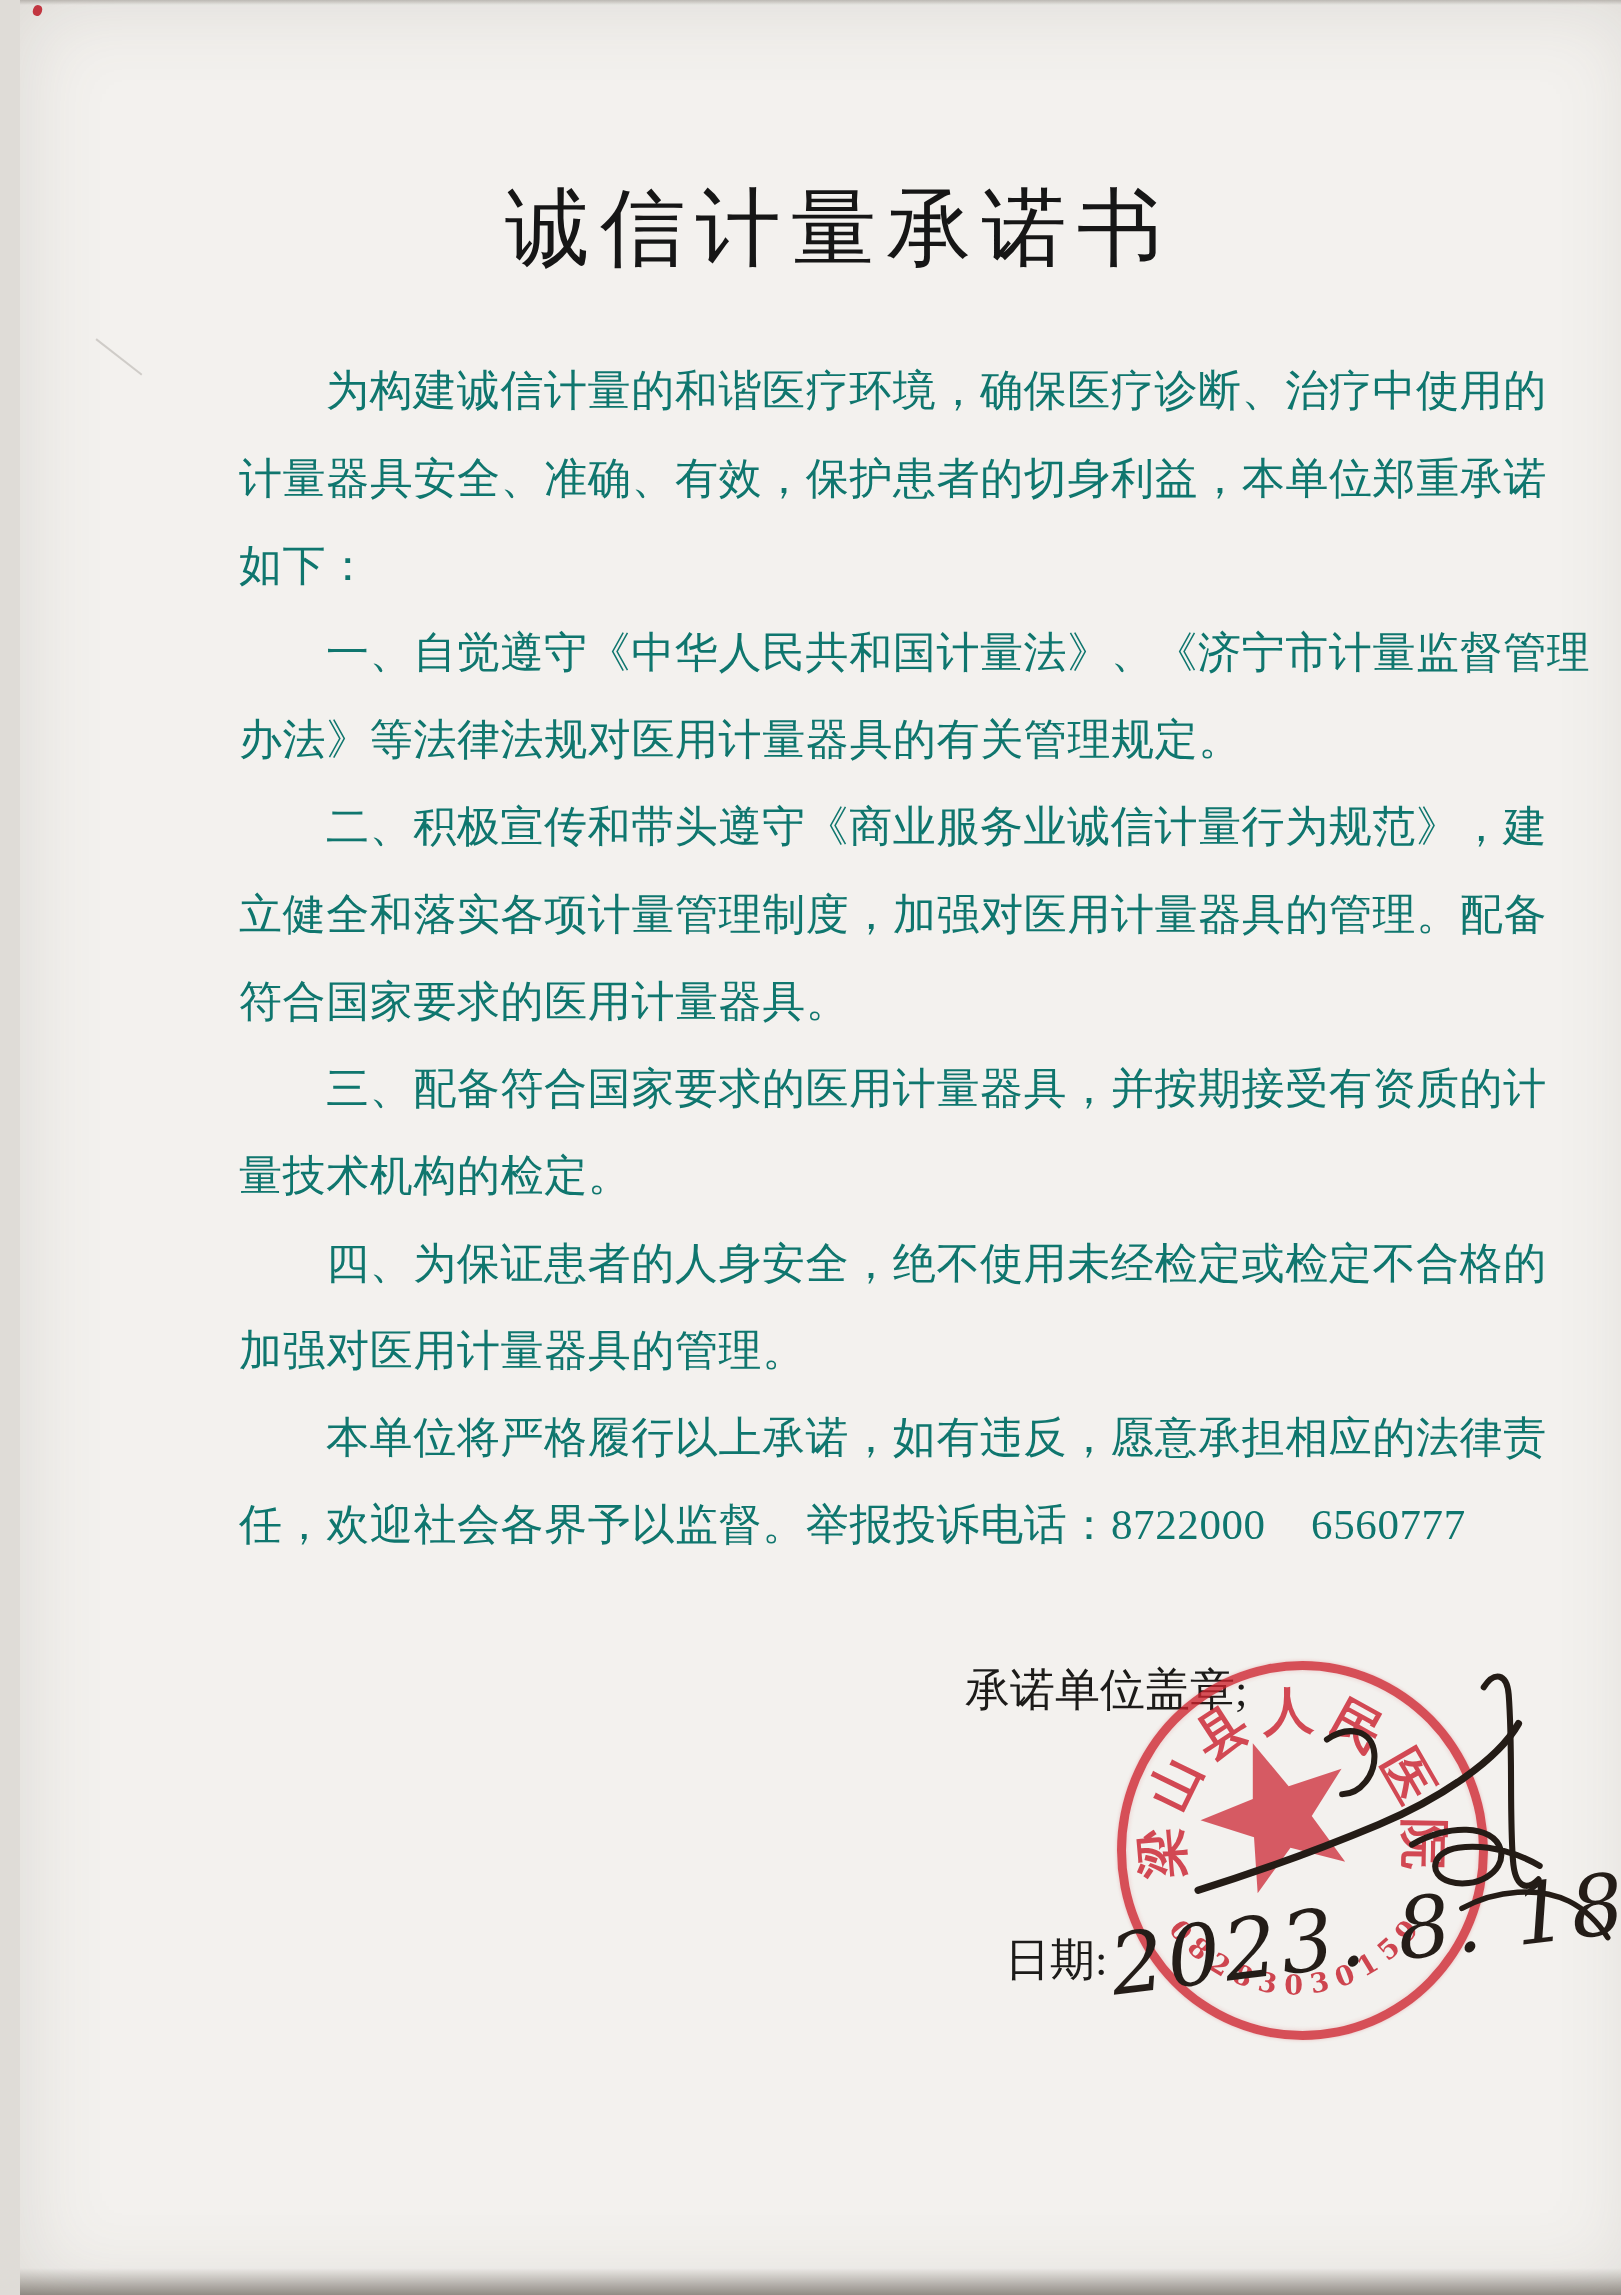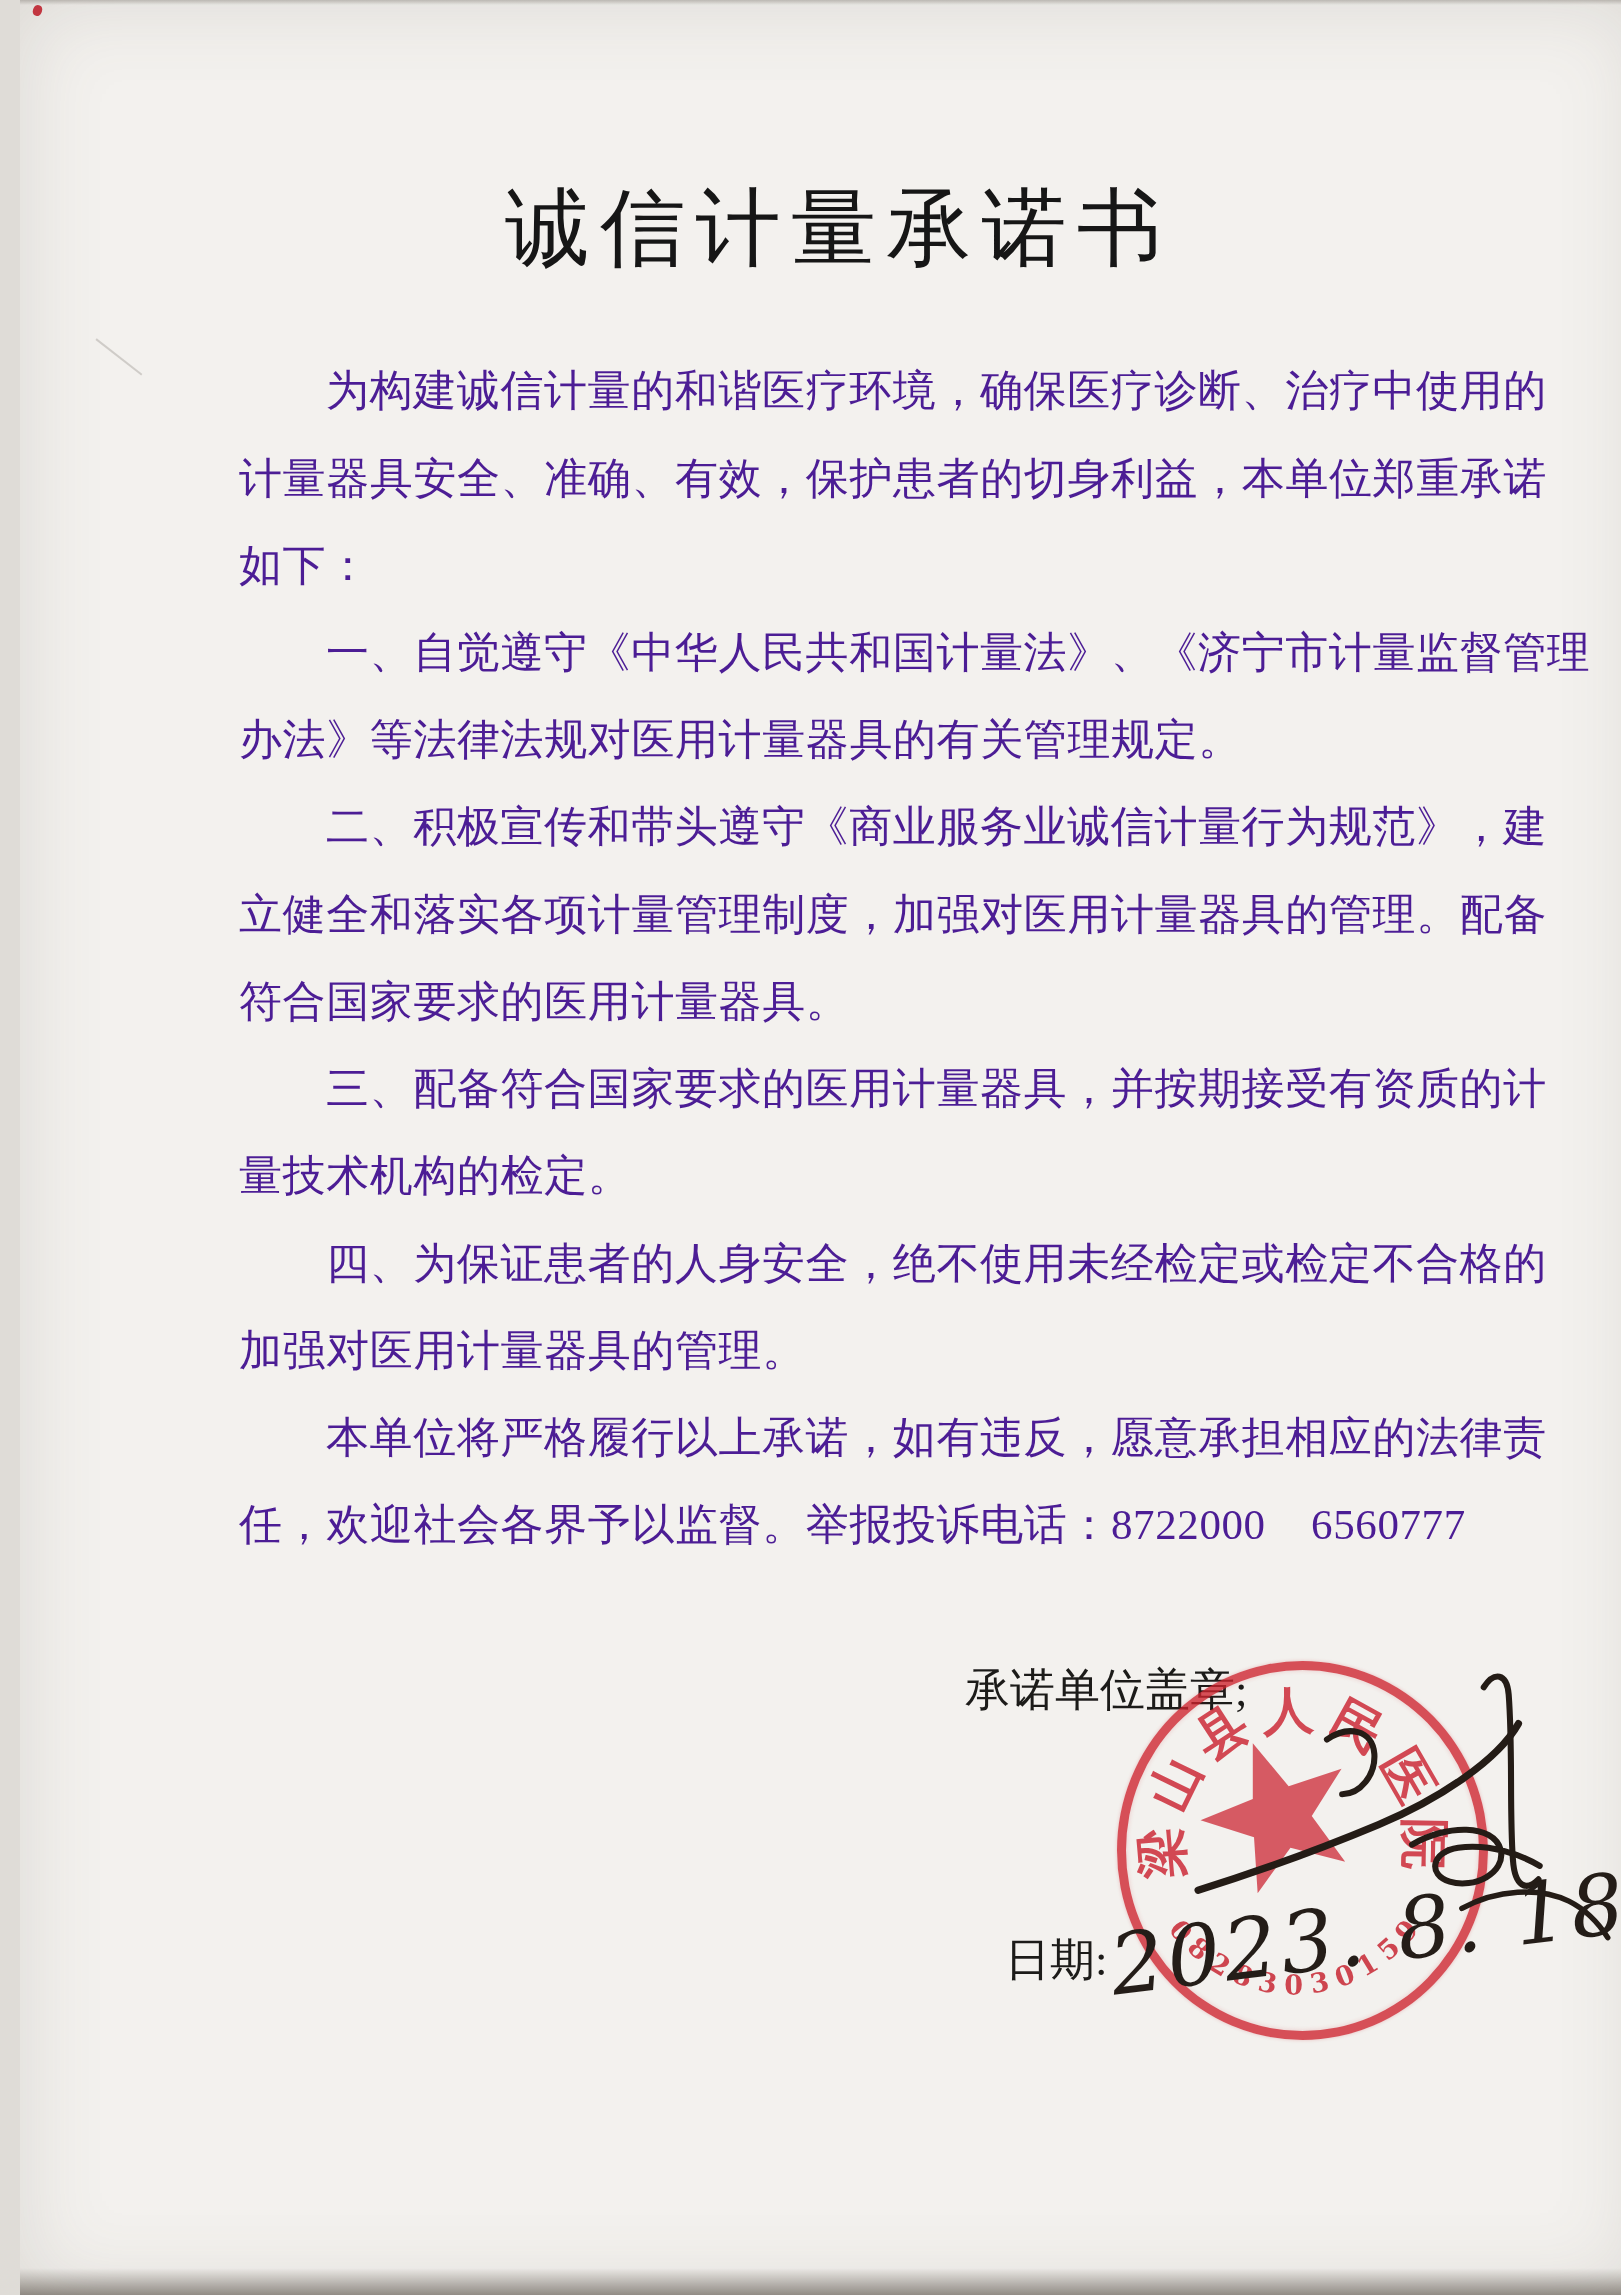--- a/index.html
+++ b/index.html
@@ -13,21 +13,21 @@
     box-shadow:inset 0 0 85px rgba(95,85,72,.16);
     margin-left:20px;
   }
   .title{
     position:absolute;left:485px;top:171px;
     font-size:85px;letter-spacing:10.3px;font-weight:500;
     white-space:pre;color:#161616;
   }
   .bline{
     position:absolute;font-size:43px;letter-spacing:0.6px;
-    white-space:pre;color:#4c1d95;
+    white-space:pre;color:#0f766e;
   }
   .flabel{
     position:absolute;font-size:45px;white-space:pre;color:#1c1b19;
   }
   .seal-circle{
     position:absolute;left:1097px;top:1661px;
     width:353px;height:361px;border-radius:50%;
     border:9px solid rgba(205,33,45,.78);
     box-shadow:0 0 3.6px rgba(205,33,45,.25), inset 0 0 4.9px rgba(205,33,45,.2);
   }

